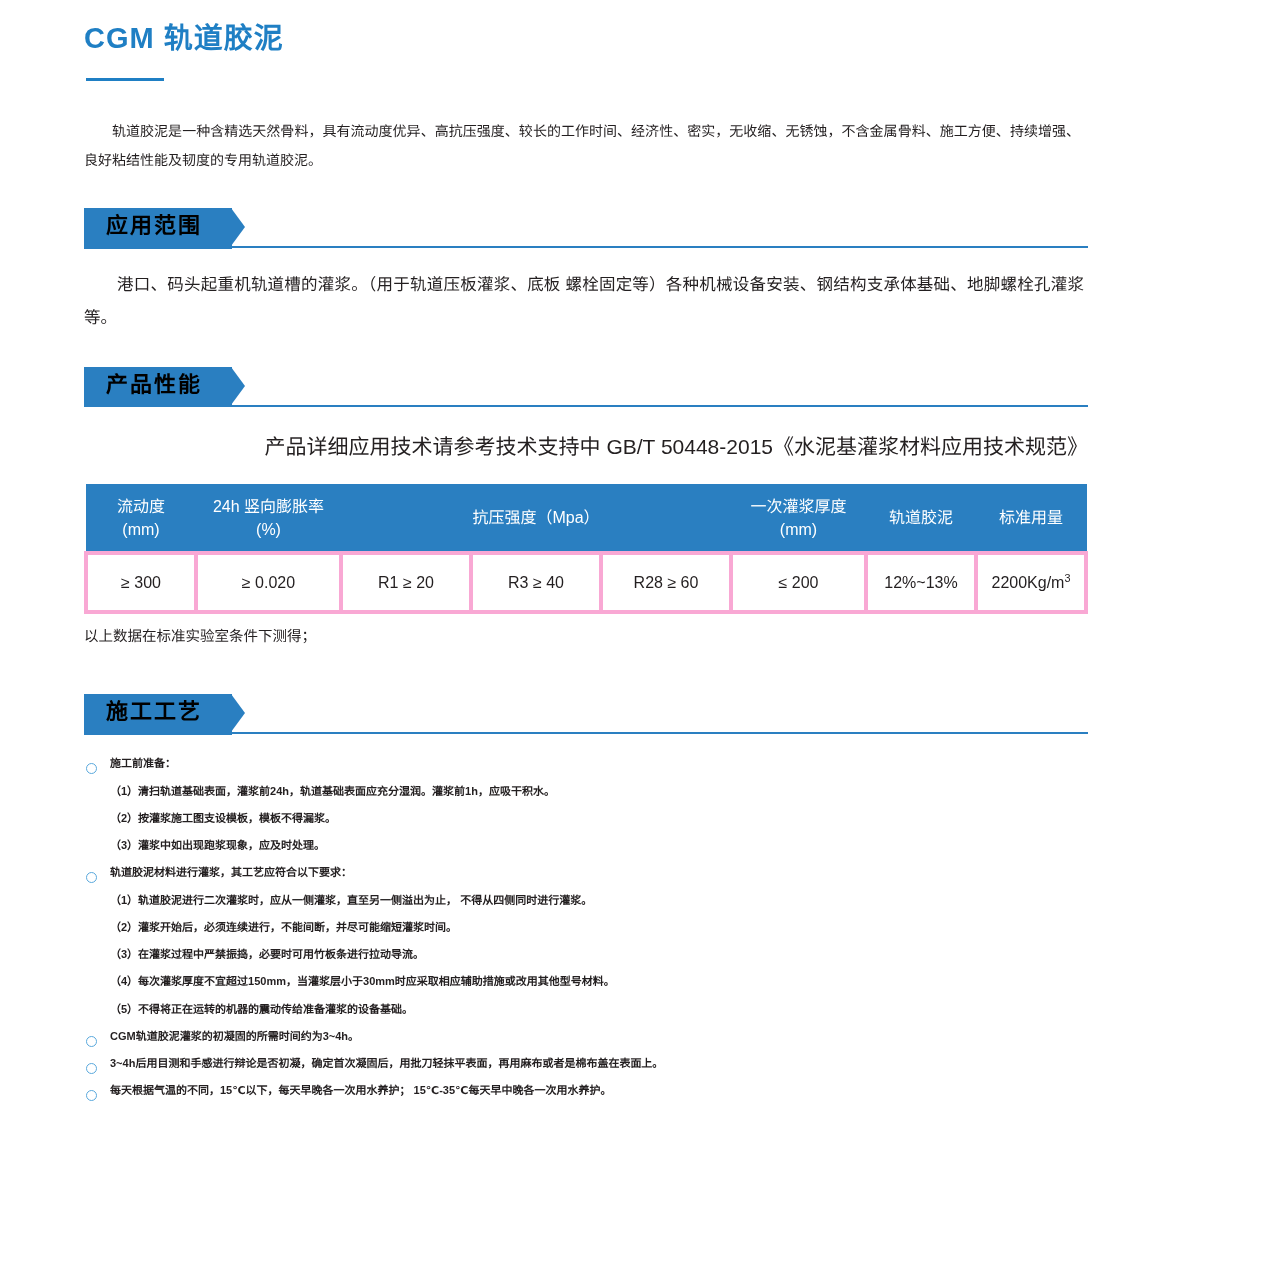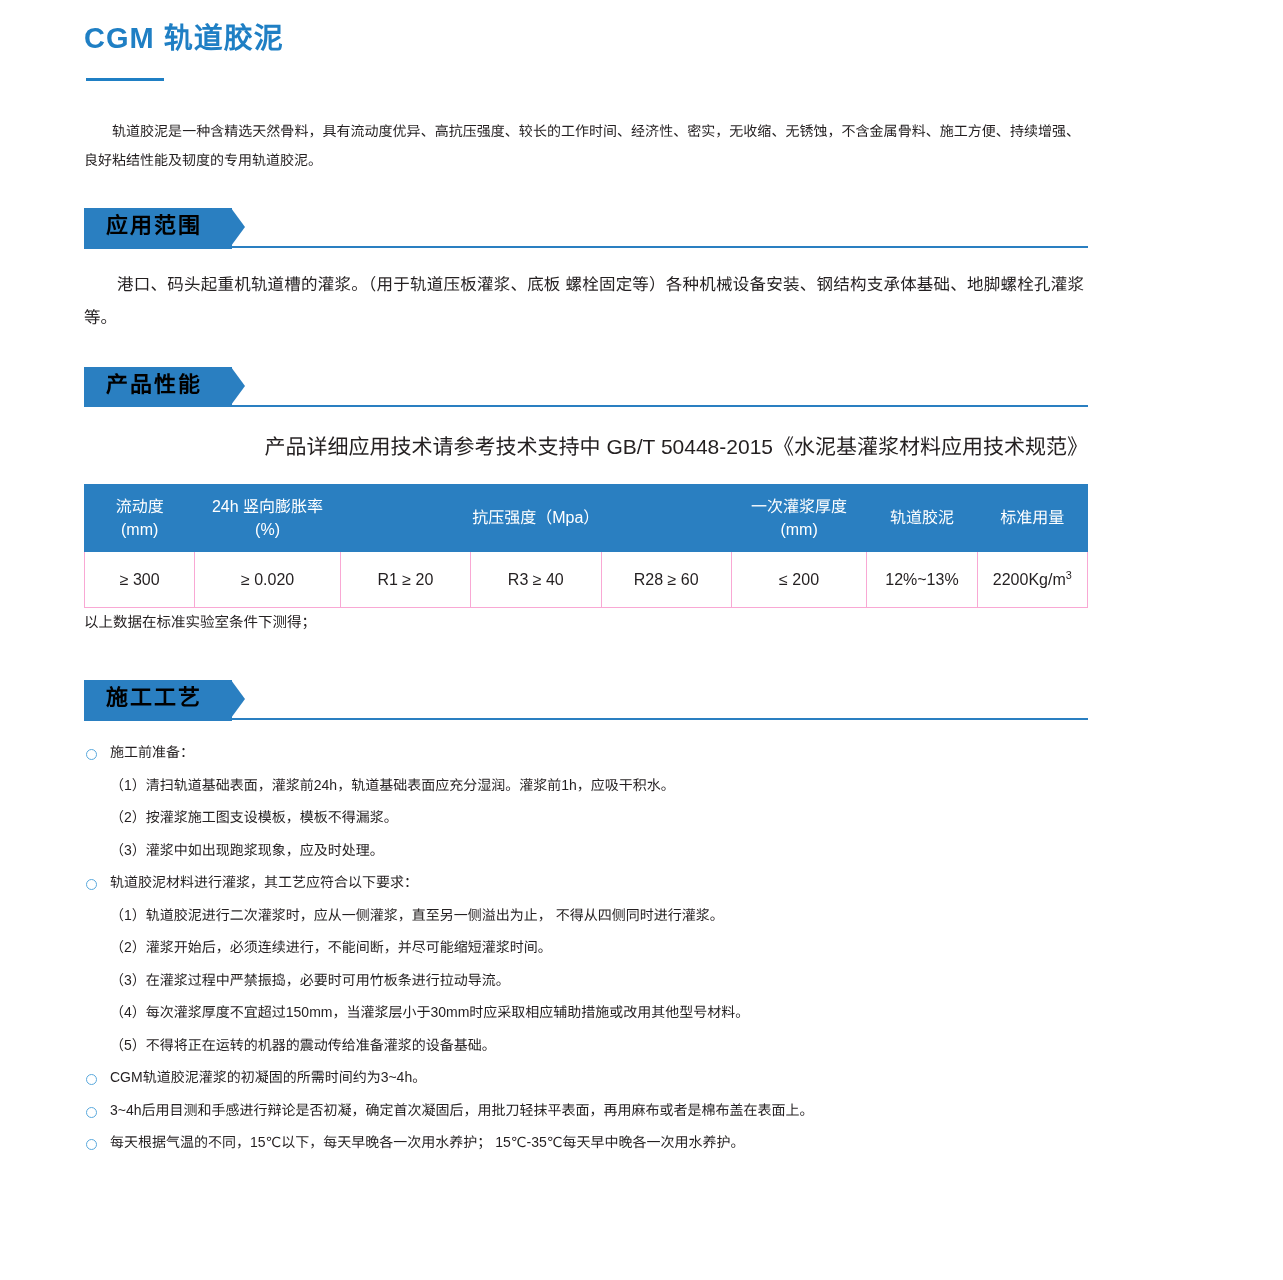--- a/index.html
+++ b/index.html
@@ -117,46 +117,47 @@
     background: #2a7fc1;
     color: #ffffff;
     font-weight: normal;
     border: 1px solid #2a7fc1;
     padding: 10px 4px;
     line-height: 1.45;
     text-align: center;
     vertical-align: middle;
   }
   table.perf td {
-    border: 1px solid #f9a8d4;
+    border: 4px solid #f9a8d4;
     padding: 12px 4px;
     text-align: center;
     vertical-align: middle;
     color: #231f20;
   }
   .tbl-note {
     font-size: 14.5px;
     color: #231f20;
-    margin-top: 0;
+    margin-top: 8px;
   }
   sup { font-size: 0.68em; vertical-align: super; }
 
   
   ul.ring {
     list-style: none;
     margin: 0;
     padding: 0;
   }
   ul.ring > li {
     position: relative;
     padding-left: 26px;
     margin-bottom: 8px;
-    font-size: 14px;
+    font-size: 11px;
     line-height: 1.75;
     text-align: justify;
+    font-weight: bold;
   }
   ul.ring > li::before {
     content: "";
     position: absolute;
     left: 2px;
     top: 9px;
     width: 9px;
     height: 9px;
     border: 1.6px solid #5aa9dd;
     border-radius: 50%;

